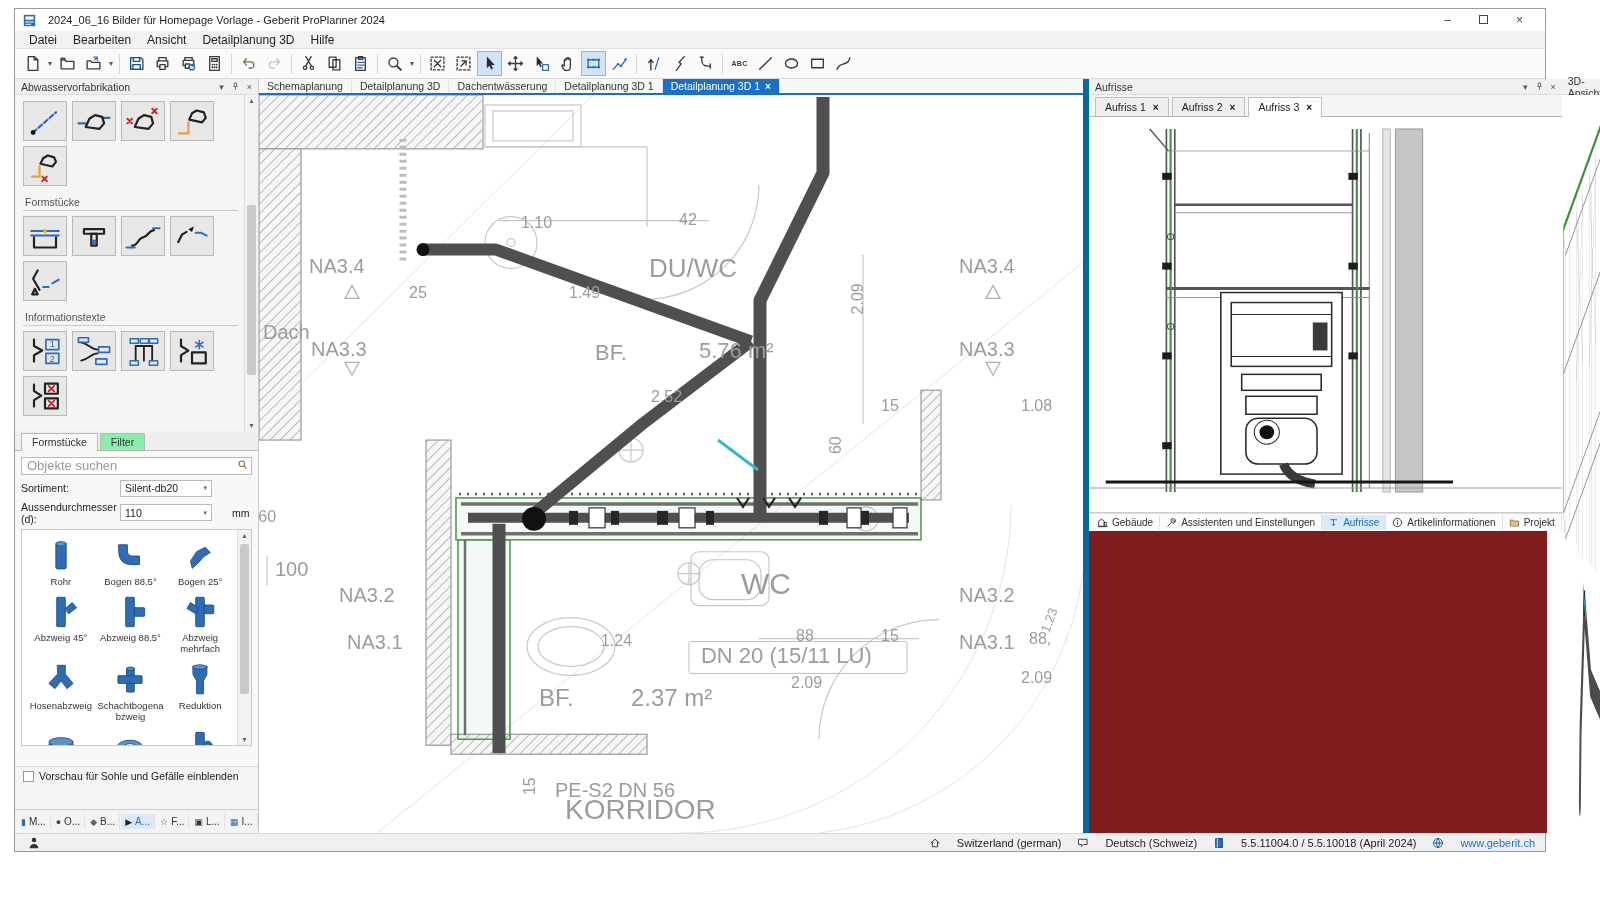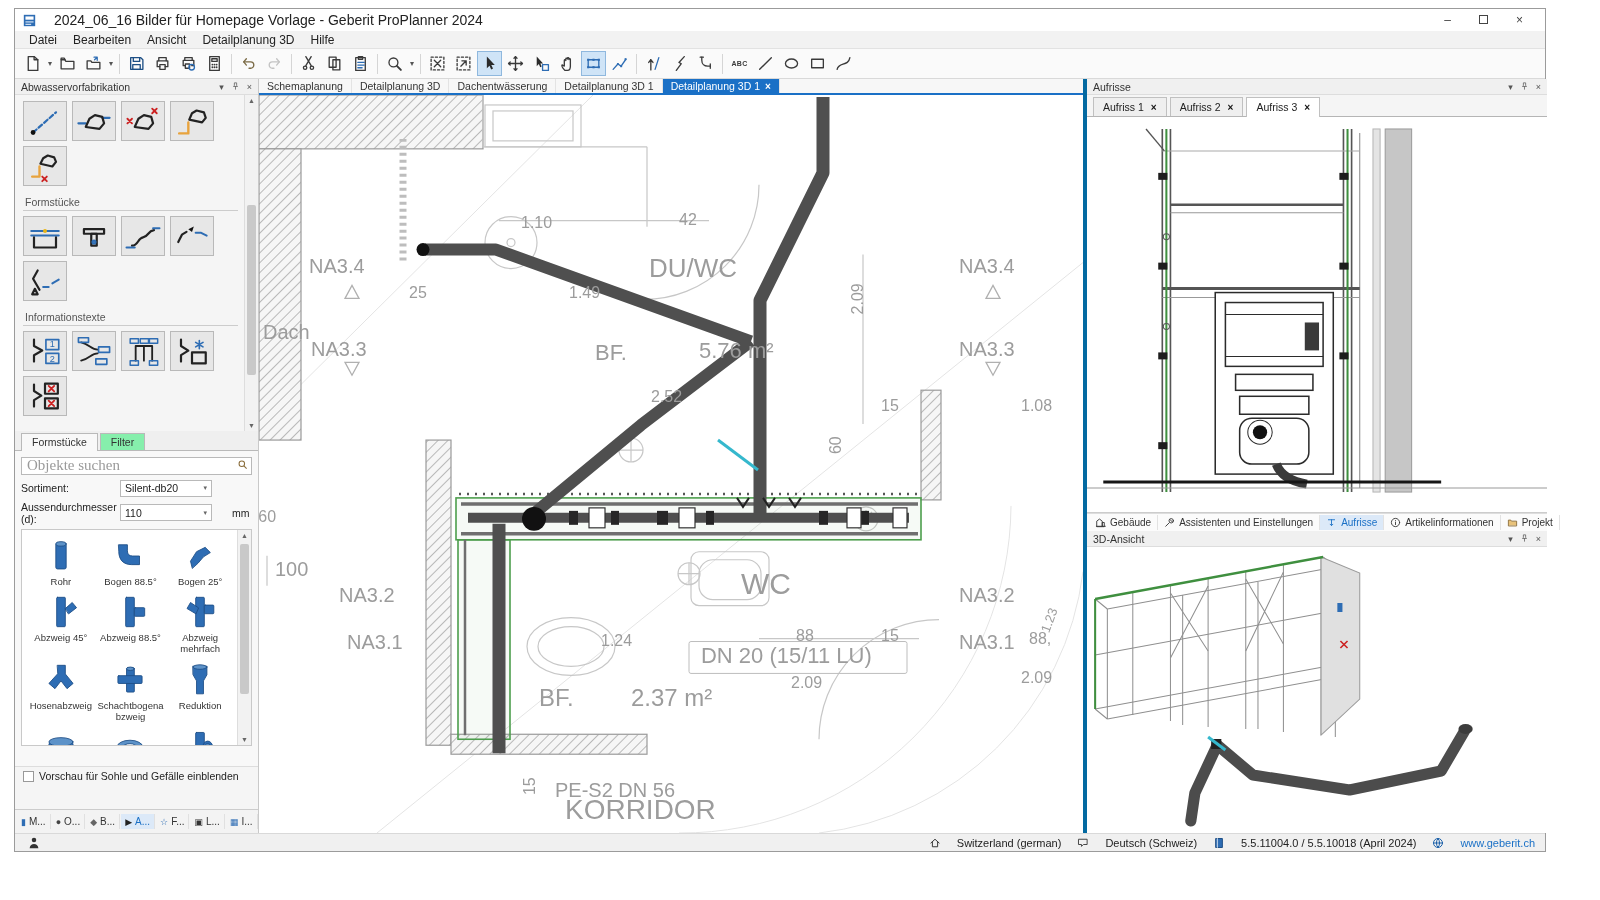--- a/index.html
+++ b/index.html
@@ -1,21 +1,21 @@
 <!DOCTYPE html>
 <html><head>
 <meta charset="utf-8">
 <style>
 *{box-sizing:border-box;margin:0;padding:0}
 body{background:#fff;font-family:"Liberation Sans",sans-serif}
 .stage{position:relative;width:1600px;height:900px;background:#fff;overflow:hidden}
 .window{position:absolute;left:14px;top:8px;width:1532px;height:844px;background:#fff;border:1px solid #9b9b9b;display:flex;flex-direction:column}
 
 .titlebar{height:22px;display:flex;align-items:center;padding:0 8px;background:#fff}
-.titlebar .title{font-size:14px;color:#222;margin-left:18px}
+.titlebar .title{font-size:11px;color:#222;margin-left:12px}
 .winctl{margin-left:auto;display:flex;align-items:center;gap:28px;padding-right:14px;color:#444}
 .wbtn{font-size:12px;line-height:1;cursor:default}
 .maxbox{display:inline-block;width:9px;height:9px;border:1.2px solid #444}
 
 .menubar{height:18px;background:#f2f2f2;border-bottom:1px solid #e2e2e2;display:flex;align-items:center;padding-left:6px}
 .menuitem{font-size:12px;color:#222;padding:0 8px;line-height:18px}
 
 .toolbar{height:30px;background:#fafafa;border-bottom:1px solid #d9d9d9;display:flex;align-items:center;padding:0 5px;gap:1px}
 .tbtn{width:25px;height:25px;display:flex;align-items:center;justify-content:center;border:1px solid transparent}
 .tbtn svg{width:17px;height:17px}
@@ -38,21 +38,21 @@
 .vscroll{position:absolute;right:0;top:0;bottom:0;width:14px;background:#f2f2f2;border-left:1px solid #ddd}
 .vscroll .arr{position:absolute;left:0;width:100%;text-align:center;font-size:7px;color:#666}
 .vscroll .up{top:2px}.vscroll .dn{bottom:2px}
 .vscroll .thumb{position:absolute;left:2px;right:2px;background:#c9c9c9;border-radius:2px}
 
 .cat-tabs{height:20px;display:flex;align-items:flex-end;padding-left:6px;border-bottom:1px solid #b9b9b9;background:#efefef}
 .cattab{font-size:10.5px;padding:2px 10px;border:1px solid #b9b9b9;border-bottom:none;background:#86efac;color:#333;margin-right:2px}
 .cattab.active{background:#f8f8f8;position:relative;top:1px;padding-bottom:3px}
 .cat-body{height:316px;flex:none;background:#f8f8f8;border-bottom:1px solid #ddd;padding:5px 6px 0}
 .searchrow{position:relative;margin-bottom:5px}
-.searchrow input{width:100%;height:18px;border:1px solid #b9b9b9;font-size:15px;padding:0 18px 0 5px;font-family:Liberation Serif, serif;color:#333;background:#fff}
+.searchrow input{width:100%;height:18px;border:1px solid #b9b9b9;font-size:13px;padding:0 18px 0 5px;font-family:Liberation Sans, sans-serif;color:#333;background:#fff}
 .searchrow input::placeholder{color:#9a9a9a}
 .searchrow svg{position:absolute;right:4px;top:3px;width:11px;height:11px}
 .fieldrow{display:flex;align-items:center;margin-bottom:4px;font-size:10.5px;color:#222}
 .fieldrow .flabel{flex:1}
 .selbox{width:92px;height:17px;border:1px solid #b9b9b9;background:#fff;display:flex;align-items:center;padding:0 4px;font-size:10.5px;color:#222}
 .selbox .car{margin-left:auto;font-size:7px;color:#666}
 .fsuffix{margin-left:20px;width:20px}
 .parts{position:relative;height:217px;background:#fff;border:1px solid #c9c9c9;overflow:hidden}
 .partsgrid{display:grid;grid-template-columns:repeat(3,1fr);padding:4px 16px 0 4px}
 .part{display:flex;flex-direction:column;align-items:center;padding:3px 1px}
@@ -76,21 +76,21 @@
 
 .centerpanel{width:824px;flex:none;display:flex;flex-direction:column;background:#fff}
 .doctabs{height:16px;background:#f7f7f7;display:flex;align-items:stretch;border-bottom:2px solid #1a70c6}
 .dtab{font-size:10.5px;color:#333;padding:1px 8px;display:flex;align-items:center;gap:5px;border-right:1px solid #e3e3e3}
 .dtab.active{background:#1a70c6;color:#fff}
 .dtab .x{font-size:10px;font-weight:700}
 .plan-wrap{flex:1;position:relative}
 .plan-wrap svg{position:absolute;inset:0;width:100%;height:100%}
 #plan text{font-family:"Liberation Sans",sans-serif}
 
-.rightcol{width:464px;flex:none;display:flex;flex-direction:column;border-left:4px solid #0369a1;background:#7f1d1d}
+.rightcol{width:464px;flex:none;display:flex;flex-direction:row;border-left:6px solid #0369a1;background:#7f1d1d}
 .aufrisse{height:452px;flex:none;display:flex;flex-direction:column}
 .auf-tabs{height:22px;background:#f5f5f5;border-bottom:1px solid #b5b5b5;display:flex;align-items:flex-end;padding-left:6px}
 .auftab{font-size:10.5px;color:#222;padding:3px 9px;border:1px solid #c0c0c0;border-bottom:none;background:#efefef;margin-right:3px;display:flex;gap:7px;align-items:center}
 .auftab.active{background:#fff;position:relative;top:1px;padding-bottom:4px}
 .auftab .x{font-weight:700;font-size:10px;color:#111}
 .auf-canvas{flex:1;background:#fff;position:relative;border-bottom:1px solid #ccc}
 .auf-canvas svg,.v3-canvas svg{position:absolute;inset:0;width:100%;height:100%}
 .rb-tabs{height:18px;background:#fbfbfb;border-top:1px solid #ddd;display:flex;align-items:center;padding-left:2px}
 .rbtab{display:flex;align-items:center;gap:4px;font-size:10px;color:#333;padding:2px 6px;border-right:1px solid #e2e2e2;white-space:nowrap}
 .rbtab svg{width:11px;height:11px;flex:none}

